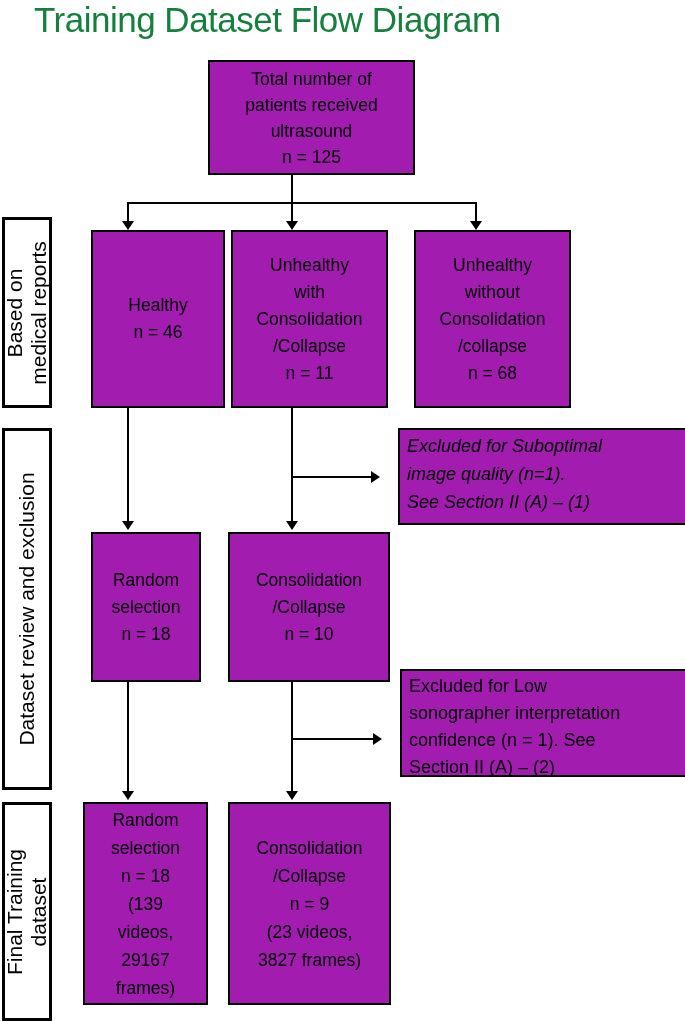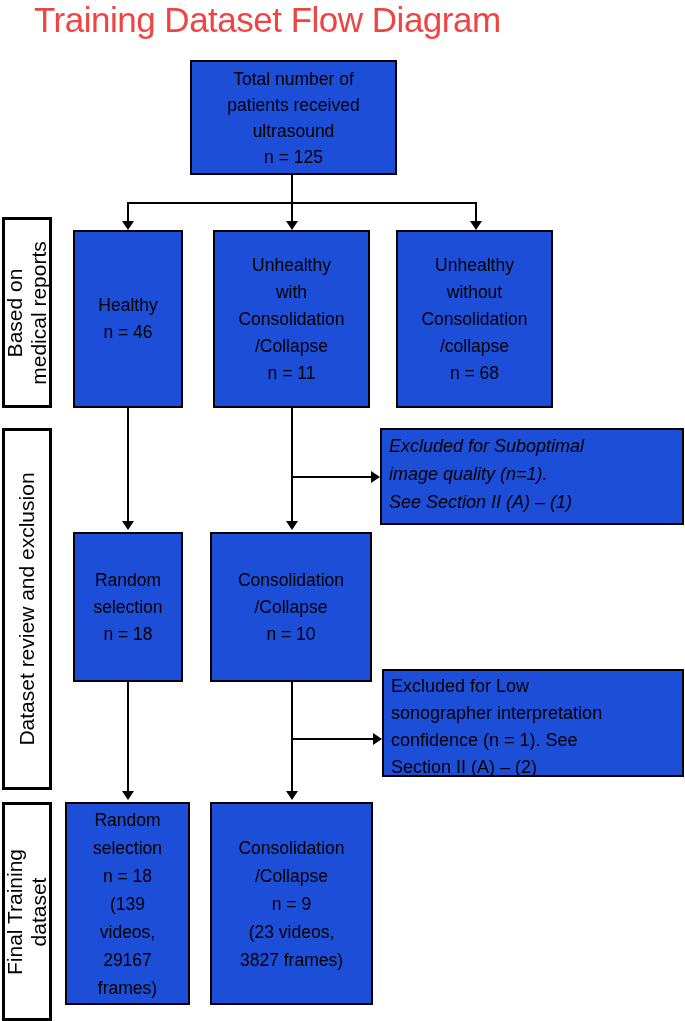--- a/index.html
+++ b/index.html
@@ -2,41 +2,41 @@
 <html><head>
 <meta charset="utf-8">
 <style>
   html,body { margin:0; padding:0; background:#ffffff; }
   #canvas {
     position:relative; width:685px; height:1021px; background:#ffffff;
     font-family:"Liberation Sans", sans-serif; color:#000; overflow:hidden;
   }
   #diagram-title {
     position:absolute; left:34px; top:0px; font-size:35px; font-weight:400;
-    letter-spacing:-0.5px; white-space:nowrap; color:#ef4444;
+    letter-spacing:-0.5px; white-space:nowrap; color:#15803d;
   }
   .box {
-    position:absolute; box-sizing:border-box; border:2px solid #000; background:#1d4ed8;
+    position:absolute; box-sizing:border-box; border:2px solid #000; background:#a21caf;
     display:flex; align-items:center; justify-content:center;
-    text-align:center; white-space:pre-line; font-size:17.5px; line-height:26px;
+    text-align:center; white-space:pre-line; font-size:17.5px; line-height:26px;margin-left:18px;
   }
   .box.left-align {
     justify-content:flex-start; text-align:left; align-items:flex-start;
     font-size:18px; line-height:28px; padding:2px 7px;
   }
   .vlabel {
     position:absolute; box-sizing:border-box; border:3px solid #000; background:#fff;
   }
   .vlabel > span {
     position:absolute; left:50%; top:50%;
     transform:translate(-50%,-50%) rotate(-90deg);
     white-space:pre-line; text-align:center; font-size:21px; line-height:24px;
   }
   #box-total            { left:190px; top:60px;  width:207px; height:115px; }
-  #box-healthy          { left:73px;  top:230px; width:110px; height:178px; line-height:27px; }
+  #box-healthy          { left:73px;  top:230px; width:134px; height:178px; line-height:27px; }
   #box-unhealthy-with   { left:213px; top:230px; width:157px; height:178px; line-height:27px; }
   #box-unhealthy-without{ left:396px; top:230px; width:157px; height:178px; line-height:27px; }
   #box-excluded-1       { left:380px; top:428px; width:304px; height:97px;font-style:italic; }
   #box-random-mid       { left:73px;  top:532px; width:110px; height:150px; line-height:27px; }
   #box-consolidation-mid{ left:210px; top:532px; width:162px; height:150px; line-height:27px; }
   #box-excluded-2       { left:382px; top:669px; width:302px; height:108px; line-height:27px; }
   #box-random-final     { left:65px;  top:802px; width:125px; height:203px; line-height:28px; }
   #box-consolidation-final { left:210px; top:802px; width:163px; height:203px; line-height:28px; }
   #sidebar-medical   { left:2px; top:217px; width:50px; height:191px; }
   #sidebar-medical > span { width:185px; }

